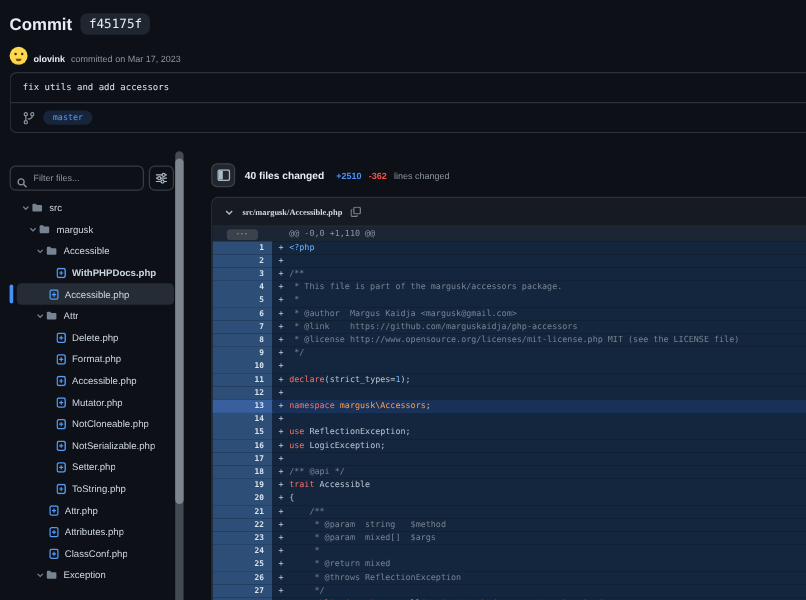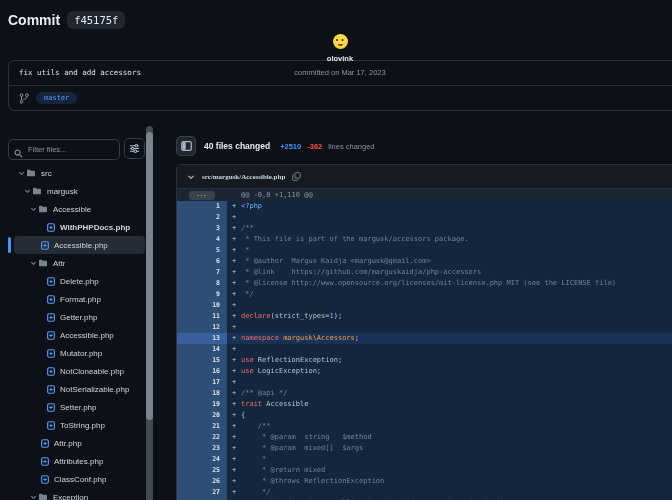--- a/index.html
+++ b/index.html
@@ -4,21 +4,21 @@
 <style>
   html,body{margin:0;padding:0;width:672px;height:500px;overflow:hidden;background:#0d1117;
     font-family:"Liberation Sans",sans-serif;-webkit-font-smoothing:antialiased;}
   .page{position:relative;width:672px;height:500px;color:#e6edf3;}
   
   header{padding:8px 0 2px 8px;}
   .title-row{display:flex;align-items:center;gap:7px;height:24px;}
   .title{font-size:14px;font-weight:700;color:#e6edf3;}
   .sha-chip{font-family:"DejaVu Sans Mono",monospace;font-size:10.5px;background:#1f2630;
     border-radius:6px;padding:3px 7px;color:#e6edf3;}
-  .meta-row{display:flex;align-items:center;gap:5px;height:20px;margin-top:2px;font-size:7.5px;color:#8b949e;flex-direction:column;}
+  .meta-row{display:flex;align-items:flex-end;gap:5px;height:20px;margin-top:2px;font-size:7.5px;color:#8b949e;}
   .author{font-weight:700;color:#e6edf3;}
   .avatar{width:15px;height:15px;border-radius:50%;
     background:radial-gradient(circle at 50% 38%,#ffd84d 62%,#e3ac1f);position:relative;flex:0 0 auto;}
   .avatar::before{content:"";position:absolute;left:3.5px;top:5px;width:2.2px;height:2.2px;border-radius:50%;
     background:#3a2c05;box-shadow:5.5px 0 0 #3a2c05;}
   .avatar::after{content:"";position:absolute;left:5px;top:9.5px;width:5px;height:2px;
     border-radius:0 0 3px 3px;background:#7a4b00;}
   .msg-box{margin:6px -12px 0 0;border:1px solid #2b3139;border-radius:6px 0 0 6px;border-right:none;}
   .msg{height:24px;line-height:24px;padding-left:10px;font-family:"DejaVu Sans Mono",monospace;
     font-size:7.5px;color:#dce4ec;}
@@ -231,30 +231,20 @@
             <span class="tlabel">Format.php</span>
           </div>
           <div class="trow" style="padding-left: 20px;">
             <span class="fsp"></span>
             <span class="aico">
               <svg width="8" height="9" viewBox="0 0 9 10">
                 <rect x="0.75" y="0.75" width="7.5" height="8.5" rx="1.6" fill="none" stroke="#539bf5" stroke-width="1.3"></rect>
                 <path d="M4.5 3.1v3.8M2.6 5h3.8" stroke="#539bf5" stroke-width="1.1"></path>
               </svg>
             </span>
-            <span class="tlabel">Getter.php</span>
-          </div>
-          <div class="trow" style="padding-left: 20px;">
-            <span class="fsp"></span>
-            <span class="aico">
-              <svg width="8" height="9" viewBox="0 0 9 10">
-                <rect x="0.75" y="0.75" width="7.5" height="8.5" rx="1.6" fill="none" stroke="#539bf5" stroke-width="1.3"></rect>
-                <path d="M4.5 3.1v3.8M2.6 5h3.8" stroke="#539bf5" stroke-width="1.1"></path>
-              </svg>
-            </span>
             <span class="tlabel">Accessible.php</span>
           </div>
           <div class="trow" style="padding-left: 20px;">
             <span class="fsp"></span>
             <span class="aico">
               <svg width="8" height="9" viewBox="0 0 9 10">
                 <rect x="0.75" y="0.75" width="7.5" height="8.5" rx="1.6" fill="none" stroke="#539bf5" stroke-width="1.3"></rect>
                 <path d="M4.5 3.1v3.8M2.6 5h3.8" stroke="#539bf5" stroke-width="1.1"></path>
               </svg>
             </span>

